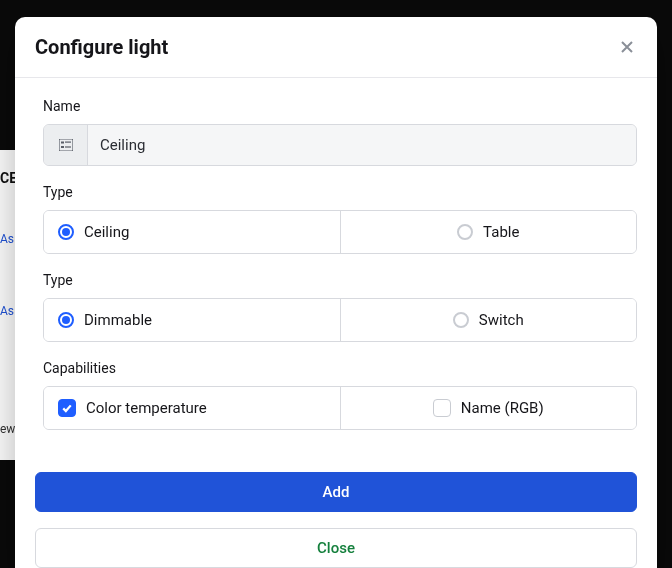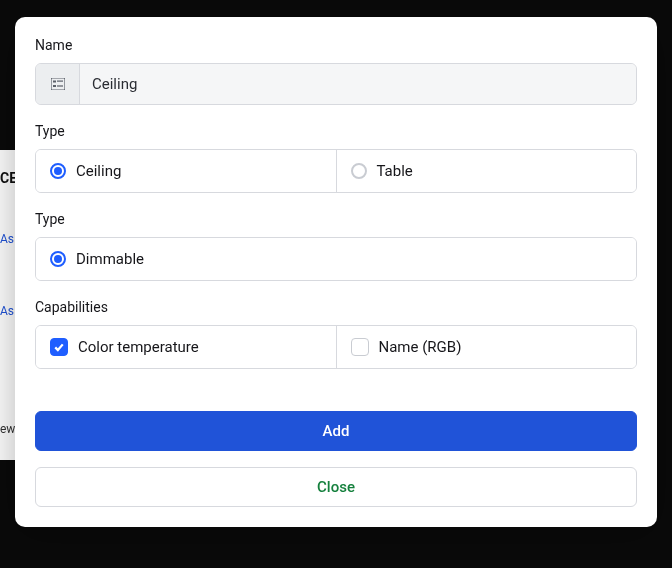--- a/index.html
+++ b/index.html
@@ -67,21 +67,21 @@
       cursor: pointer;
     }
     .close-x svg {
       width: 16px;
       height: 16px;
       stroke: currentColor;
       stroke-width: 2;
       fill: none;
     }
     .modal-body {
-      padding: 20px 20px 18px 20px;
+      padding: 20px 20px 18px 28px;
     }
     .field-label {
       font-size: 14px;
       color: #16161a;
       font-weight: 400;
       margin-bottom: 10px;
     }
     .field-group {
       margin-bottom: 18px;
     }
@@ -128,20 +128,21 @@
       flex: 1;
       padding: 12px 14px;
       display: flex;
       align-items: center;
       gap: 10px;
       cursor: pointer;
       background: #fff;
     }
     .option-cell + .option-cell {
       border-left: 1px solid #d7d9de;
+      justify-content: center;
     }
     .radio {
       width: 16px;
       height: 16px;
       border-radius: 50%;
       border: 2px solid #c9ccd2;
       position: relative;
       flex-shrink: 0;
     }
     .radio.checked {
@@ -216,20 +217,28 @@
   <div class="backdrop-strip">
     <span class="bs-text" style="top:20px; left:0; font-weight:700; font-size:14px;">CE</span>
     <span class="bs-text" style="top:82px; left:0; color:#2053d8;">As</span>
     <span class="bs-text" style="top:154px; left:0; color:#2053d8;">As</span>
     <span class="bs-text" style="top:272px; left:0; color:#333;">ew</span>
   </div>
 </div>
 
 <div class="modal">
 
+  <div class="modal-header">
+    <div class="modal-title">Configure light</div>
+    <div class="close-x">
+      <svg viewBox="0 0 16 16">
+          <path d="M3 3 L13 13 M13 3 L3 13"></path>
+        </svg>
+    </div>
+  </div>
 
   <div class="modal-body">
 
     <div class="field-group">
       <div class="field-label">Name</div>
       <div class="input-group">
         <div class="input-addon">
           <svg viewBox="0 0 14 12">
             <rect x="0" y="0" width="14" height="12" rx="1" fill="none" stroke="currentColor" stroke-width="1.2"></rect>
             <rect x="2" y="2.5" width="3" height="2"></rect>
@@ -256,20 +265,24 @@
       </div>
     </div>
 
     <div class="field-group">
       <div class="field-label">Type</div>
       <div class="option-row">
         <div class="option-cell">
           <span class="radio checked"></span>
           <span class="option-label">Dimmable</span>
         </div>
+        <div class="option-cell">
+          <span class="radio"></span>
+          <span class="option-label">Switch</span>
+        </div>
       </div>
     </div>
 
     <div class="field-group" style="">
       <div class="field-label">Capabilities</div>
       <div class="option-row">
         <div class="option-cell">
           <span class="checkbox checked">
             <svg viewBox="0 0 16 16">
                 <path d="M3 8.5 L6.5 12 L13 4.5"></path>

